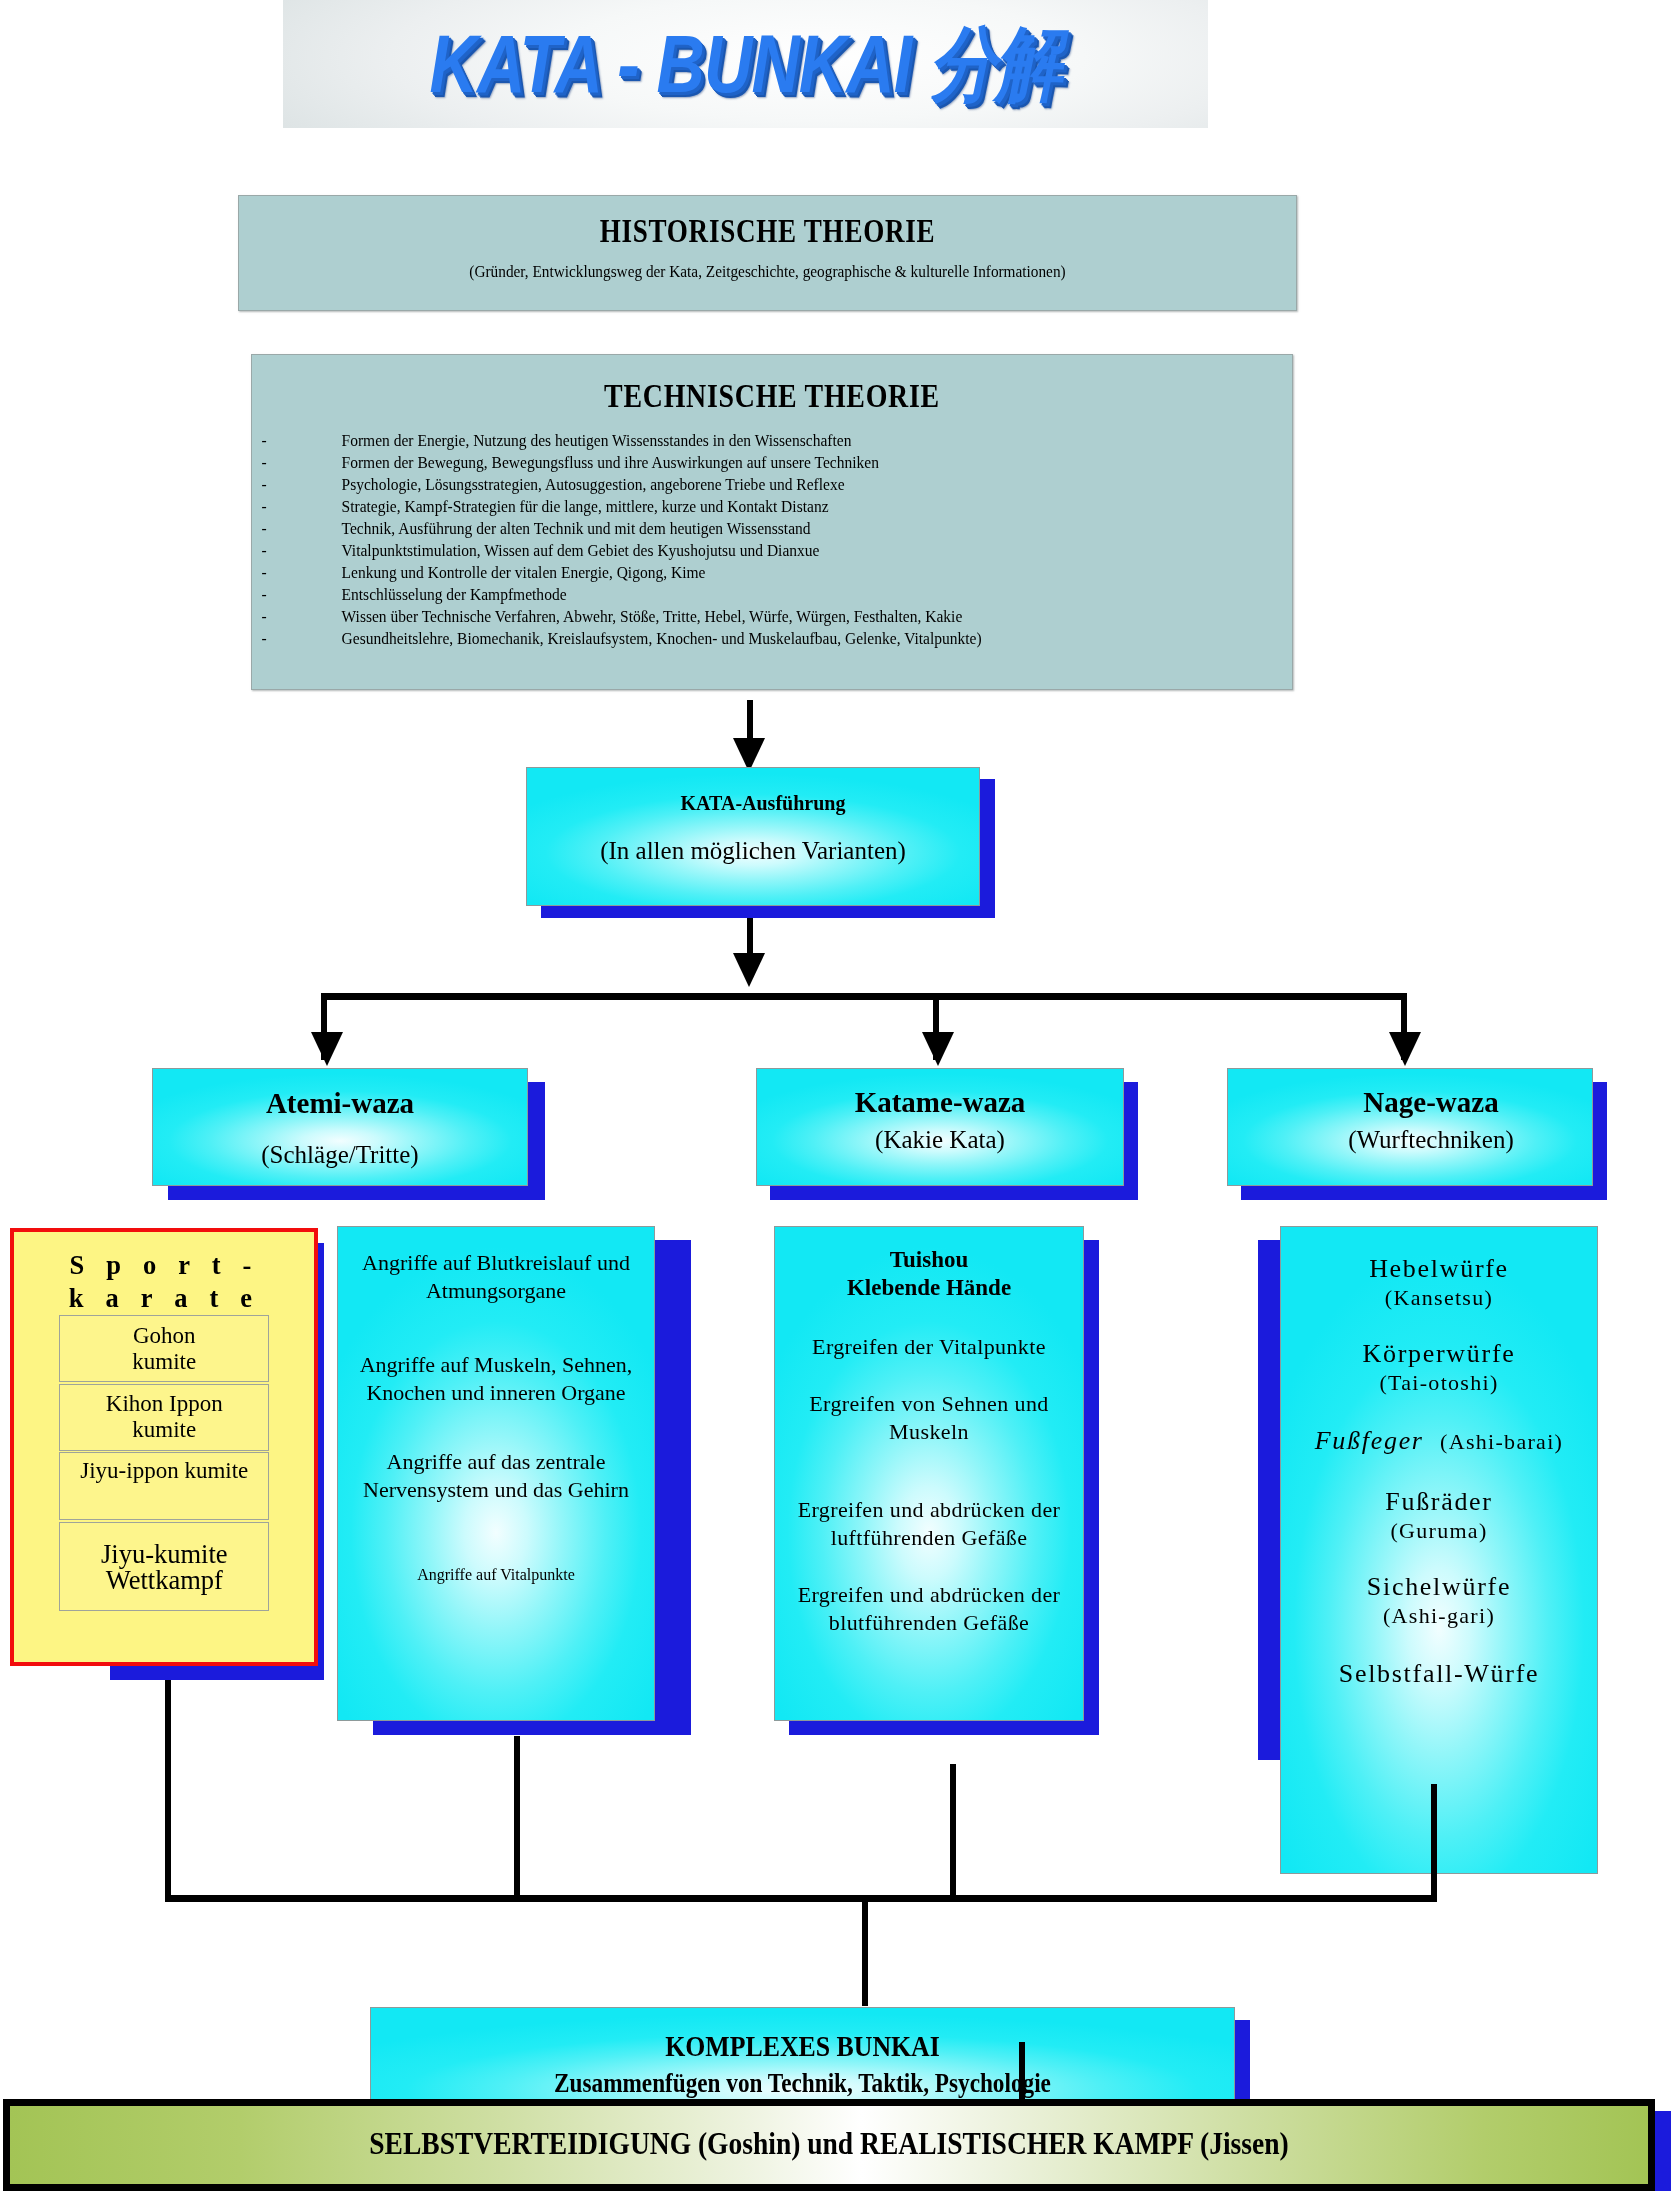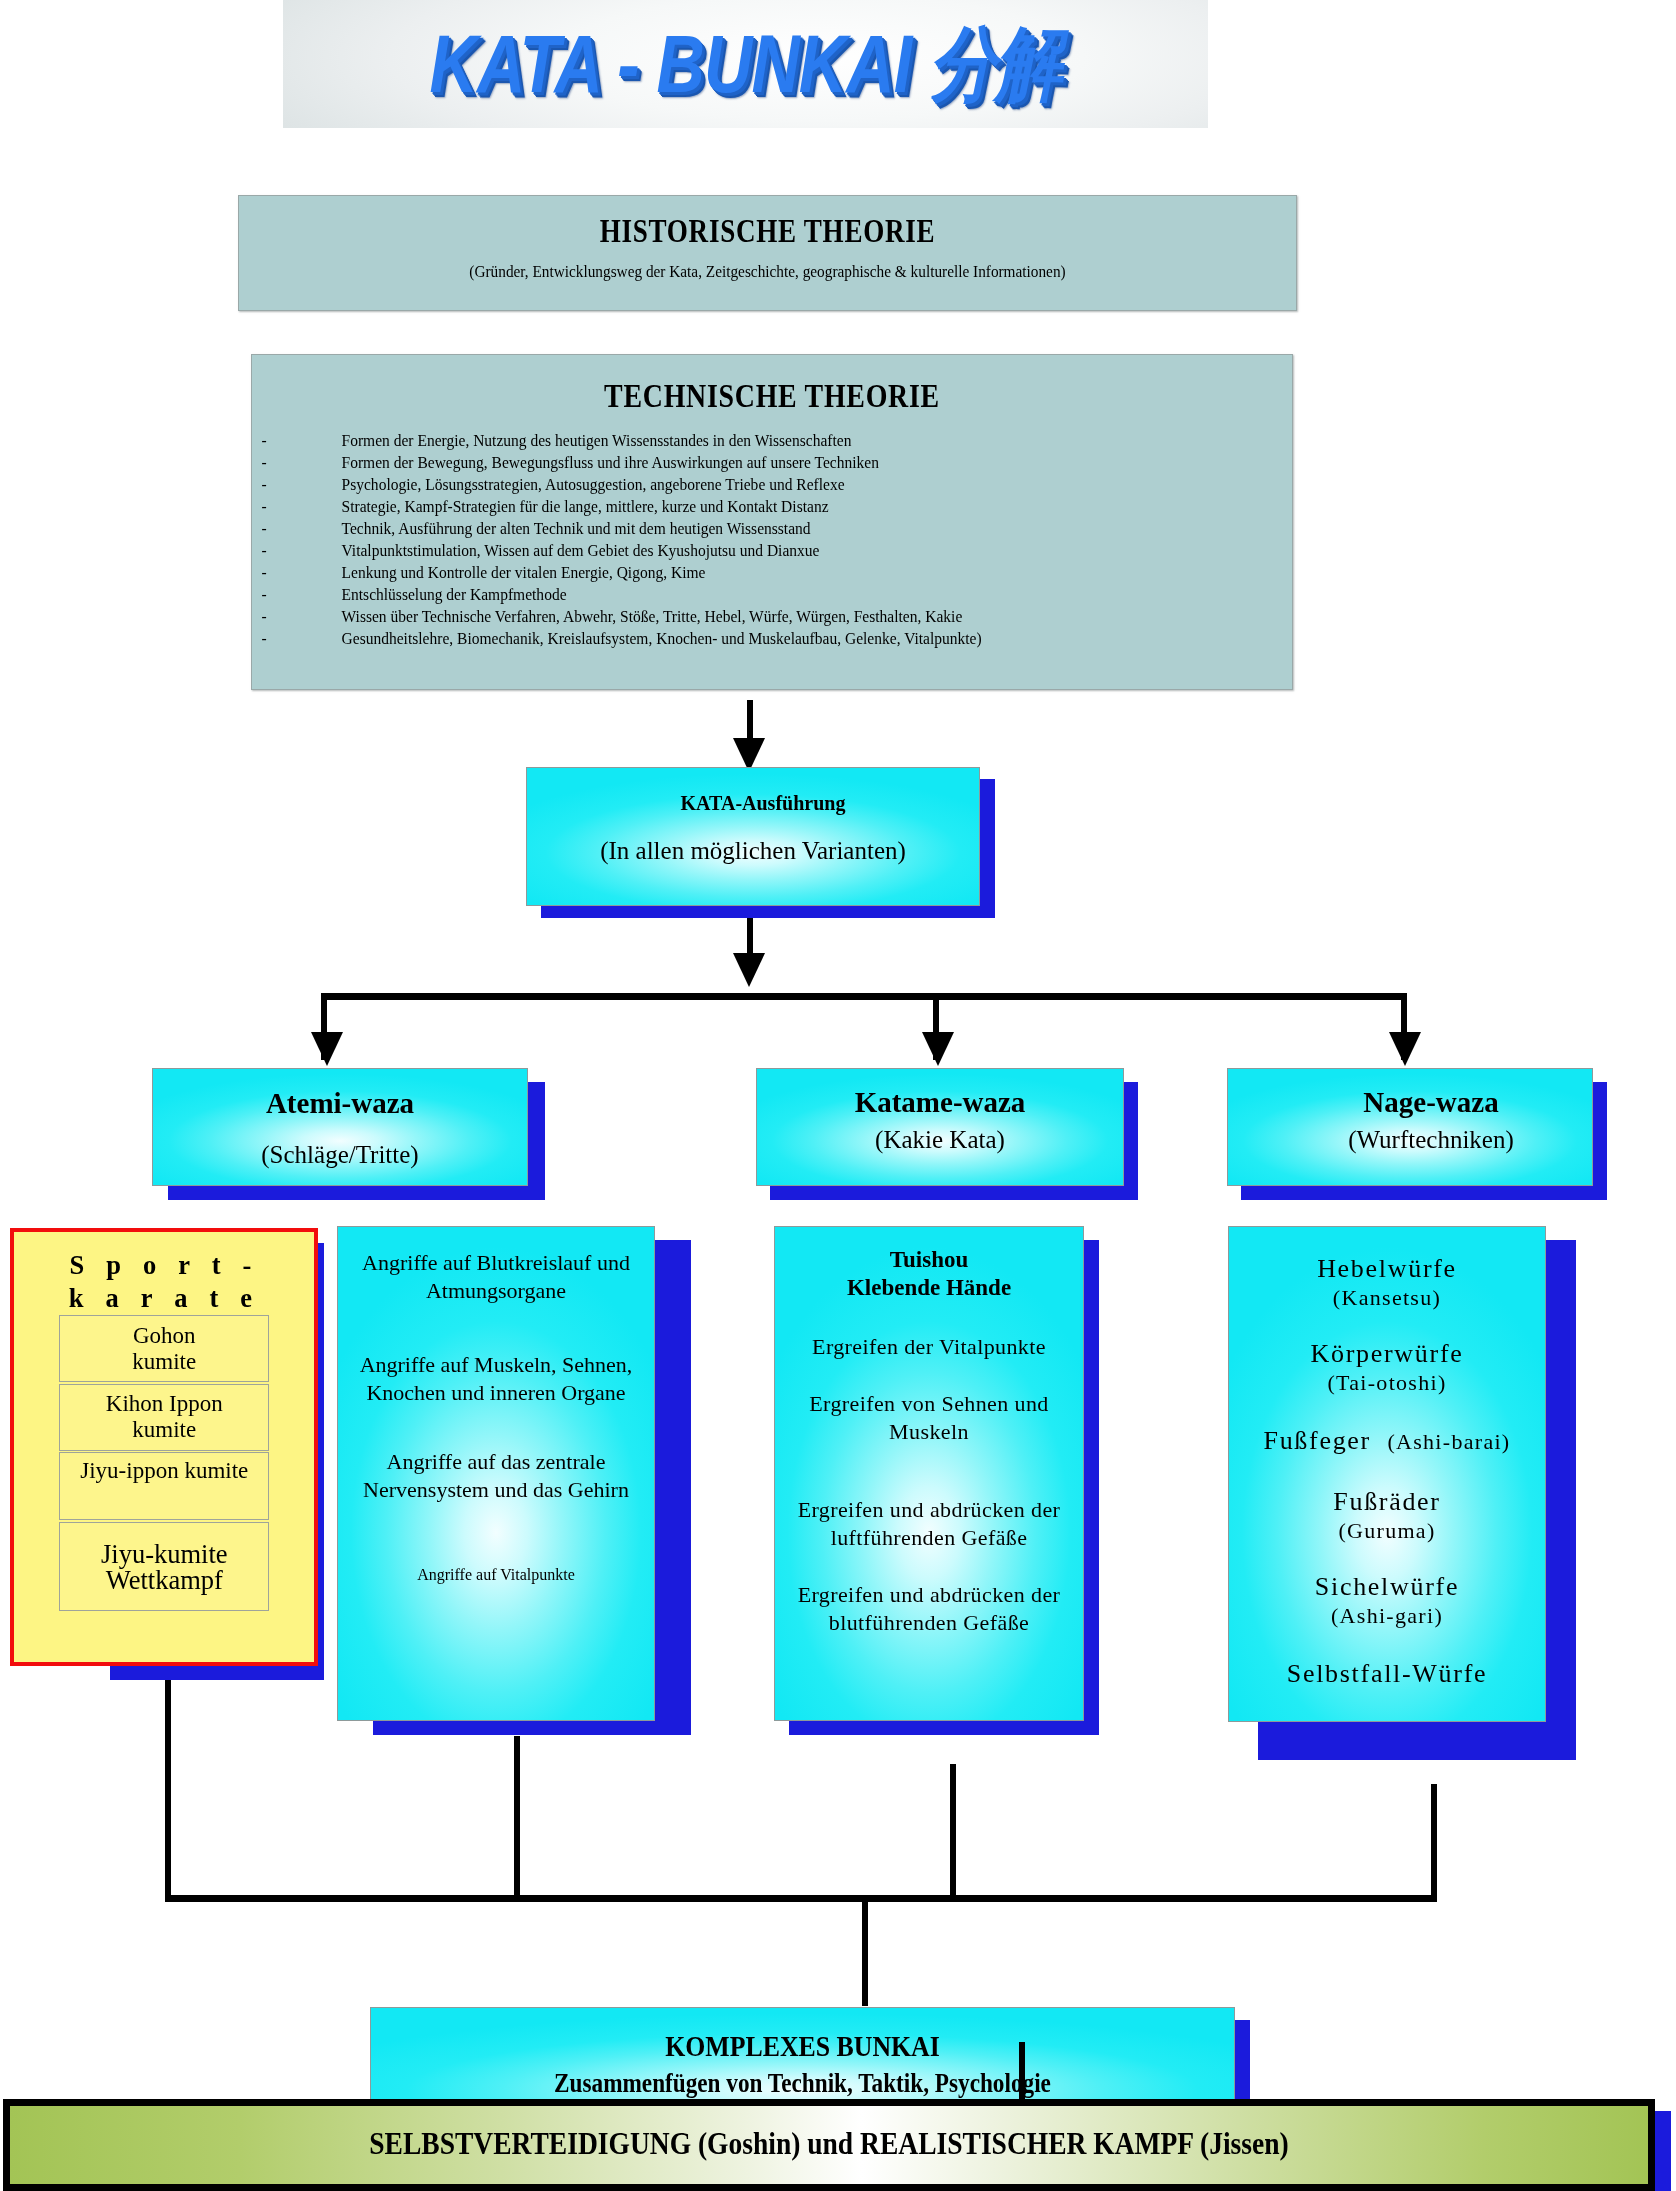--- a/index.html
+++ b/index.html
@@ -232,32 +232,32 @@
   </div>
   <div id="katame-detail-list">
       <div style="text-align: center; font-size: 22px; line-height: 28px; padding: 0px 10.3px; letter-spacing: 0.4px; margin-top: 31px;">Ergreifen der Vitalpunkte</div>
       <div style="text-align: center; font-size: 22px; line-height: 28px; padding: 0px 10.3px; letter-spacing: 0.4px; margin-top: 29px;">Ergreifen von Sehnen und Muskeln</div>
       <div style="text-align: center; font-size: 22px; line-height: 28px; padding: 0px 10.3px; letter-spacing: 0.4px; margin-top: 50px;">Ergreifen und abdrücken der luftführenden Gefäße</div>
       <div style="text-align: center; font-size: 22px; line-height: 28px; padding: 0px 10.3px; letter-spacing: 0.4px; margin-top: 29px;">Ergreifen und abdrücken der blutführenden Gefäße</div>
     </div>
 </div>
 
 <div class="abs shadow3d" style="left:1258px;top:1240px;width:318px;height:520px;"></div>
-<div class="abs cyanbox" style="left:1228px;top:1226px;width:318px;height:496px;">
+<div class="abs cyanbox" style="left:1280px;top:1226px;width:318px;height:648px;">
   <div id="nage-detail-list">
       <div style="text-align: center; margin-top: 26px; padding: 0px 8.6px;">
         <div style="font-size: 26px; letter-spacing: 1.7px; line-height: 31px;">Hebelwürfe</div>
         <div style="font-size: 22px; letter-spacing: 1.3px; line-height: 27px;">(Kansetsu)</div>
       </div>
       <div style="text-align: center; margin-top: 27px; padding: 0px 8.6px;">
         <div style="font-size: 26px; letter-spacing: 1.7px; line-height: 31px;">Körperwürfe</div>
         <div style="font-size: 22px; letter-spacing: 1.3px; line-height: 27px;">(Tai-otoshi)</div>
       </div>
       <div style="text-align: center; margin-top: 29px; padding: 0px 8.6px;">
-        <div style="font-size: 26px; letter-spacing: 1.7px; line-height: 31px;"><span style="letter-spacing:1.7px;">Fußfeger</span> &nbsp;<span style="font-size:22px;letter-spacing:1.3px;">(Ashi-barai)</span></div>
+        <div style="font-size: 26px; letter-spacing: 1.7px; line-height: 31px;"><span style="letter-spacing:1.7px;font-style:italic;">Fußfeger</span> &nbsp;<span style="font-size:22px;letter-spacing:1.3px;">(Ashi-barai)</span></div>
       </div>
       <div style="text-align: center; margin-top: 29px; padding: 0px 9px;">
         <div style="font-size: 26px; letter-spacing: 1.7px; line-height: 31px;">Fußräder</div>
         <div style="font-size: 22px; letter-spacing: 1.3px; line-height: 27px;">(Guruma)</div>
       </div>
       <div style="text-align: center; margin-top: 27px; padding: 0px 8.6px;">
         <div style="font-size: 26px; letter-spacing: 1.7px; line-height: 31px;">Sichelwürfe</div>
         <div style="font-size: 22px; letter-spacing: 1.3px; line-height: 27px;">(Ashi-gari)</div>
       </div>
       <div style="text-align: center; margin-top: 29px; padding: 0px 8.6px;">

